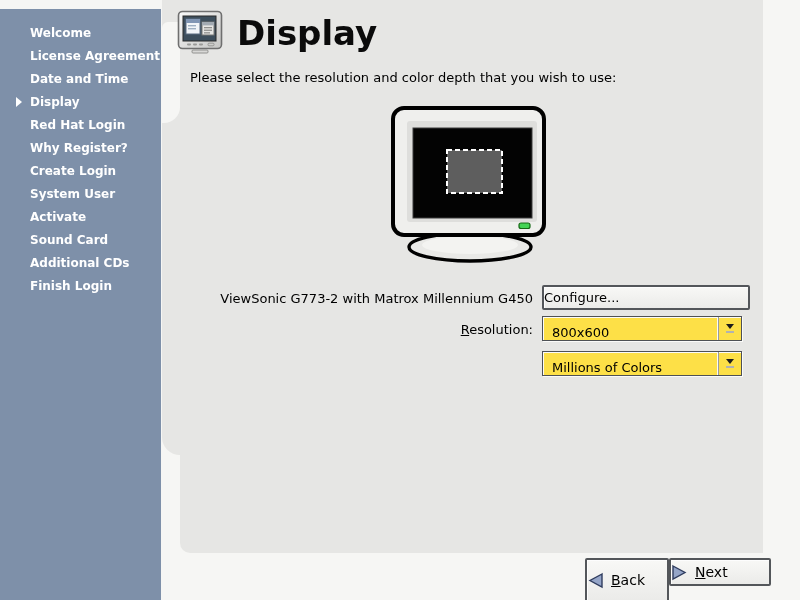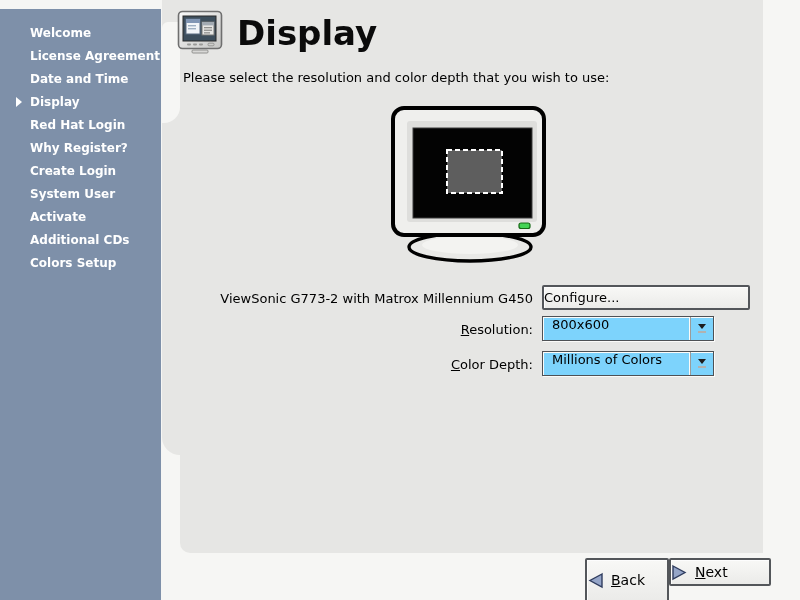--- a/index.html
+++ b/index.html
@@ -31,21 +31,21 @@
   .gray-a{position:absolute;left:1px;top:0;width:601px;height:455px;background:#e6e6e4;border-bottom-left-radius:18px;}
   .gray-b{position:absolute;left:19px;top:0;width:583px;height:553px;background:#e6e6e4;border-bottom-left-radius:10px;}
   .white-notch{position:absolute;left:1px;top:22px;width:18px;height:101px;background:#f6f6f4;border-radius:6px 0 16px 0;}
 
   
   .header-icon{position:absolute;left:16px;top:10px;width:46px;height:44px;}
   .page-title{
     position:absolute;left:76px;top:13px;font-size:34px;font-weight:bold;color:#0b0b0b;
     letter-spacing:0px;white-space:nowrap;
   }
-  .subtitle{position:absolute;left:22px;top:70px;font-size:13px;color:#000;white-space:nowrap;}
+  .subtitle{position:absolute;left:29px;top:70px;font-size:13px;color:#000;white-space:nowrap;}
 
   
   .monitor-preview{position:absolute;left:222px;top:100px;width:175px;height:168px;}
 
   
   .row-label{
     position:absolute;left:17px;width:355px;text-align:right;
     font-size:13px;color:#000;white-space:nowrap;
   }
   .device-label{top:291px;}
@@ -57,23 +57,23 @@
     position:absolute;box-sizing:border-box;
     border:2px solid #53565a;border-radius:2px;
     background:linear-gradient(#f8f8f6,#ebebe9);
     display:flex;align-items:center;justify-content:flex-start;
     font-size:13px;color:#000;cursor:default;
     box-shadow:inset 1px 1px 0 #fdfdfd;
   }
   .configure-btn{left:381px;top:285px;width:208px;height:25px;}
 
   .combo{
-    position:absolute;box-sizing:border-box;left:381px;width:172px;height:25px;
-    border:1px solid #4e5155;background:#7dd3fc;
-    display:flex;align-items:flex-start;padding-left:9px;
+    position:absolute;box-sizing:border-box;left:381px;width:200px;height:25px;
+    border:1px solid #4e5155;background:#fde047;
+    display:flex;align-items:flex-end;padding-left:9px;
     font-size:13px;color:#000;
     box-shadow:inset 1px 1px 0 #fbfbf9, 1px 1px 0 #fbfbf9;
   }
   .resolution-combo{top:316px;}
   .colordepth-combo{top:351px;}
   .combo-arrow-box{
     margin-left:auto;width:22px;align-self:stretch;
     border-left:1px solid #9b9b99;box-shadow:-1px 0 0 #fbfbf9;
     display:flex;flex-direction:column;align-items:center;justify-content:center;gap:2px;
   }
@@ -95,22 +95,23 @@
     <ul class="nav-list">
       <li class="nav-item"><span>Welcome</span></li>
       <li class="nav-item"><span>License Agreement</span></li>
       <li class="nav-item"><span>Date and Time</span></li>
       <li class="nav-item active"><span class="nav-arrow"></span><span>Display</span></li>
       <li class="nav-item"><span>Red Hat Login</span></li>
       <li class="nav-item"><span>Why Register?</span></li>
       <li class="nav-item"><span>Create Login</span></li>
       <li class="nav-item"><span>System User</span></li>
       <li class="nav-item"><span>Activate</span></li>
+      <li class="nav-item"><span>Sound Card</span></li>
       <li class="nav-item"><span>Additional CDs</span></li>
-      <li class="nav-item"><span>Colors Setup</span></li>
+      <li class="nav-item"><span>Finish Login</span></li>
     </ul>
   </div>
 
   <div class="main">
     <div class="gray-a"></div>
     <div class="gray-b"></div>
     <div class="white-notch"></div>
 
     <svg class="header-icon" viewBox="0 0 46 44" aria-hidden="true">
       <defs>
@@ -157,21 +158,20 @@
 
     <div class="row-label resolution-label"><span class="mn">R</span><span>esolution:</span></div>
     <div class="combo resolution-combo">
       <span>800x600</span>
       <span class="combo-arrow-box">
           <span class="tri-down"></span>
           <span class="tri-bar"></span>
         </span>
     </div>
 
-    <div class="row-label colordepth-label"><span class="mn">C</span><span>olor Depth:</span></div>
     <div class="combo colordepth-combo">
       <span>Millions of Colors</span>
       <span class="combo-arrow-box">
           <span class="tri-down"></span>
           <span class="tri-bar"></span>
         </span>
     </div>
 
     <div class="btn footer-btn back-btn">
       <svg width="17" height="17" viewBox="0 0 17 17" aria-hidden="true">

